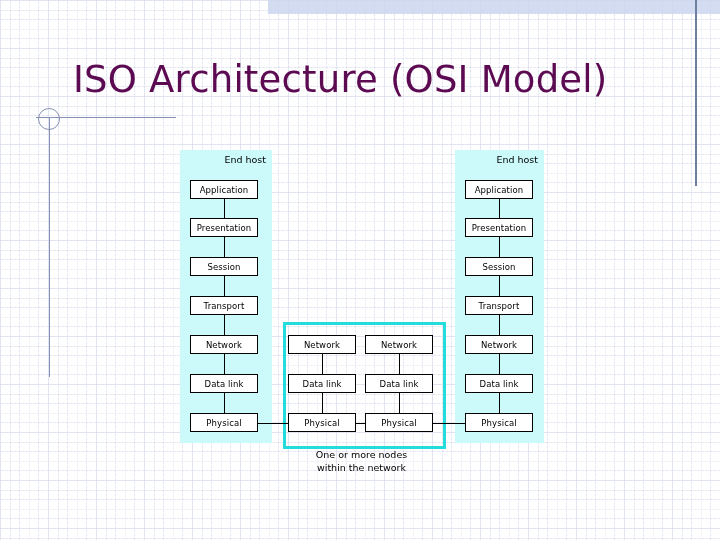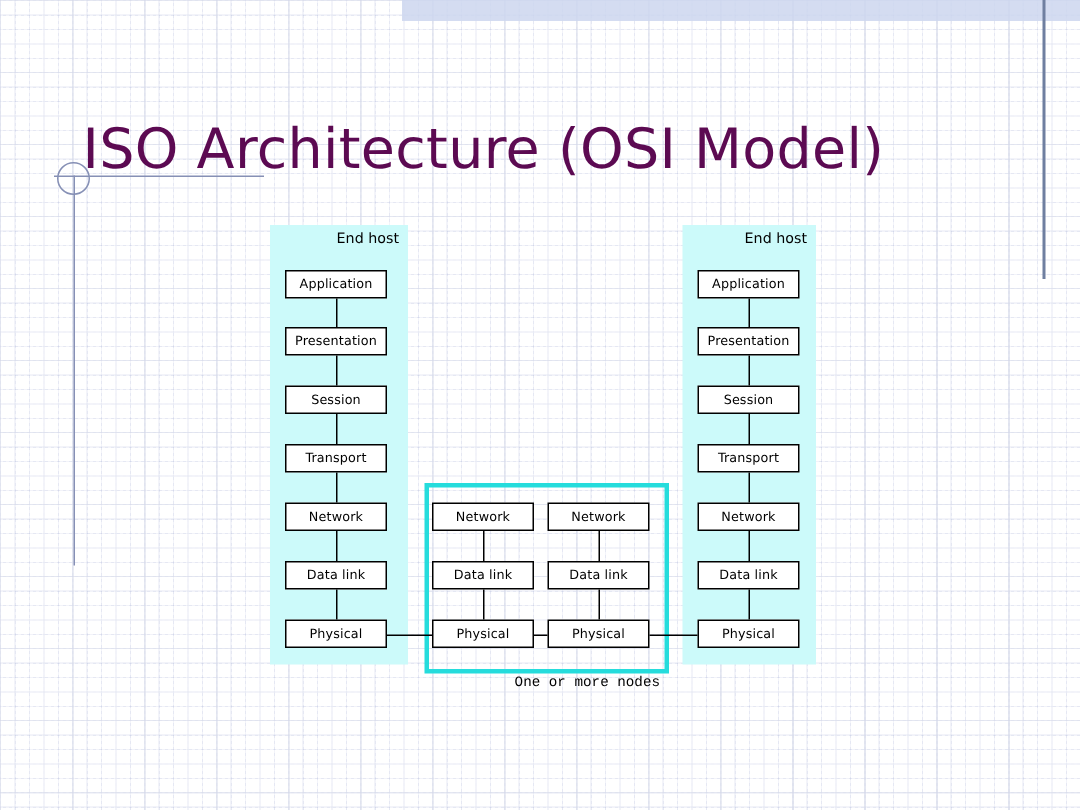--- a/index.html
+++ b/index.html
@@ -64,27 +64,26 @@
     background:#8690b5;
   }
   .title-circle{
     position:absolute;left:38px;top:108px;width:20px;height:20px;
     border:1px solid #8690b5;border-radius:50%;
     background:transparent;
   }
 
   
   #slide-title{
-    position:absolute;left:55px;top:57px;width:620px;
+    position:absolute;left:73px;top:57px;width:620px;
     font-size:37px;line-height:46px;
     color:#5c0a52;
     font-family:"DejaVu Sans", sans-serif;
     white-space:nowrap;
     letter-spacing:.2px;
-    margin-top:20px;
   }
 
   
   #diagram{position:absolute;left:0;top:0;width:720px;height:472px;}
 
   .host-band{
     position:absolute;background:#ccfafa;
   }
   .host-label{
     position:absolute;font-size:9.5px;color:#000;
@@ -104,22 +103,22 @@
     color:#000;
     display:flex;align-items:center;justify-content:center;
     white-space:nowrap;
     letter-spacing:.1px;
   }
 
   .vconn{position:absolute;width:1px;background:#000;}
   .hconn{position:absolute;height:1px;background:#000;}
 
   .caption{
-    position:absolute;font-size:9.5px;color:#000;text-align:right;
-    line-height:13px;white-space:nowrap;font-family:Liberation Mono, monospace;
+    position:absolute;font-size:9.5px;color:#000;text-align:center;
+    line-height:13px;white-space:nowrap;
   }
 </style>
 </head>
 <body>
 
 <div id="slide">
   <div id="grid-dash"></div>
 
   <div class="top-band"></div>
   <div class="right-rule"></div>
@@ -169,15 +168,16 @@
       <div class="vconn" style="left: 499px; top: 315px; height: 20px;"></div>
       <div class="layer-box" style="left: 465px; top: 374px; width: 68px; height: 19px;">Data link</div>
       <div class="vconn" style="left: 499px; top: 354px; height: 20px;"></div>
       <div class="layer-box" style="left: 465px; top: 413px; width: 68px; height: 19px;">Physical</div>
       <div class="vconn" style="left: 499px; top: 393px; height: 20px;"></div>
       <div class="hconn" style="left: 258px; top: 422.5px; width: 30px;"></div>
       <div class="hconn" style="left: 356px; top: 422.5px; width: 9px;"></div>
       <div class="hconn" style="left: 433px; top: 422.5px; width: 32px;"></div>
       <div class="caption" style="left: 283px; top: 448px; width: 157px;">
         <div>One or more nodes</div>
+        <div>within the network</div>
       </div>
     </div>
 </div>
 
 </body></html>

